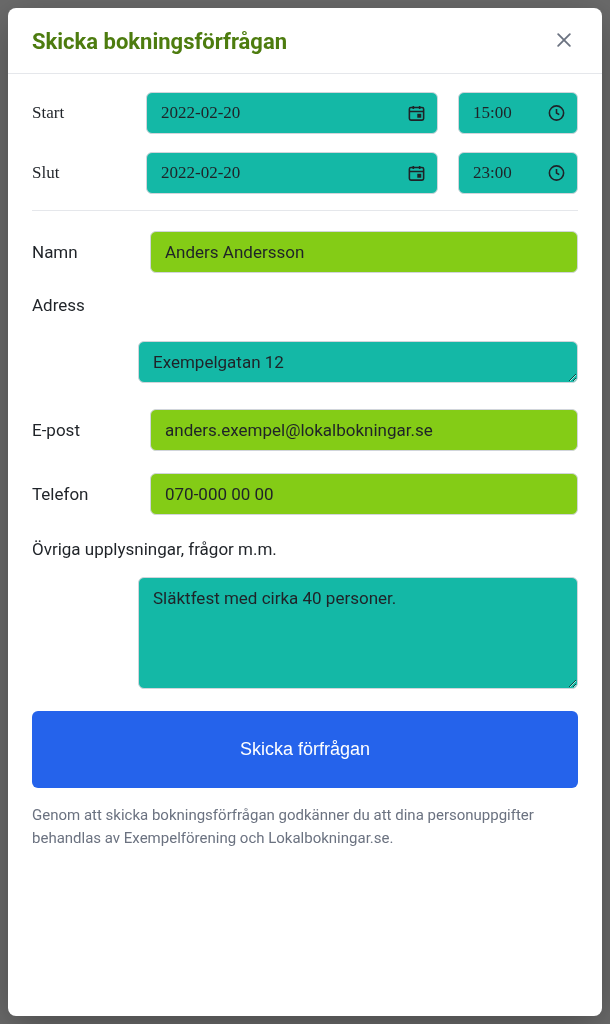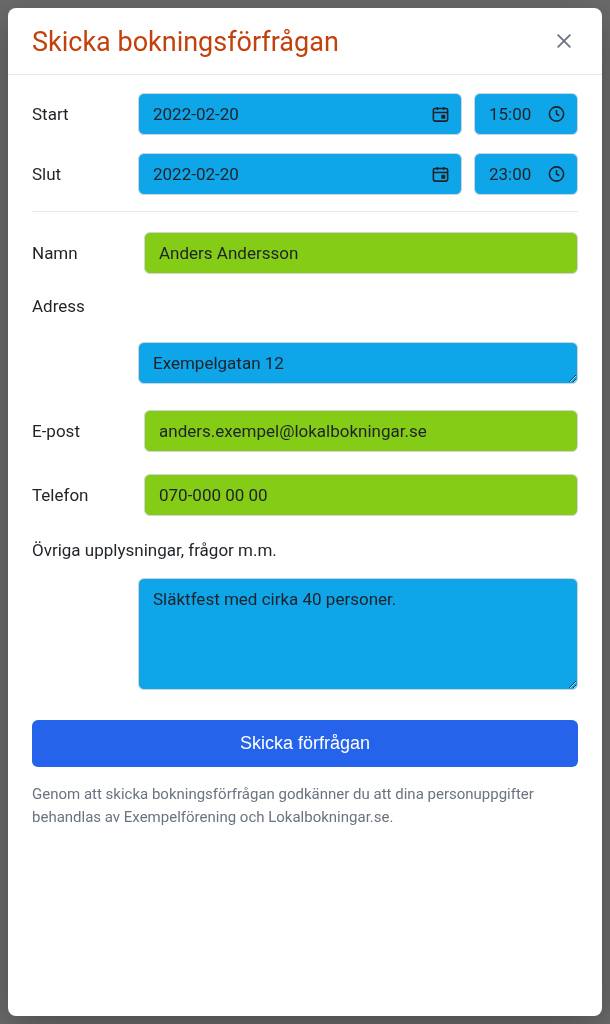--- a/index.html
+++ b/index.html
@@ -29,23 +29,23 @@
       overflow: hidden;
     }
     .modal-header {
       display: flex;
       align-items: center;
       justify-content: space-between;
       padding: 18px 24px 16px 24px;
       border-bottom: 1px solid #e5e7eb;
     }
     .modal-title {
-      font-size: 27px;
-      font-weight: 400;
-      color: #c2410c;
+      font-size: 22px;
+      font-weight: 700;
+      color: #4d7c0f;
     }
     .close-btn {
       background: none;
       border: none;
       cursor: pointer;
       padding: 4px;
       color: #6b7280;
       display: flex;
       align-items: center;
       justify-content: center;
@@ -55,22 +55,23 @@
       height: 20px;
     }
     .modal-body {
       padding: 18px 24px 20px 24px;
       flex: 1;
       overflow-y: auto;
     }
     .row {
       display: flex;
       align-items: center;
-      gap: 12px;
+      gap: 20px;
       margin-bottom: 14px;
+      font-family: Liberation Serif, serif;
     }
     .row.start-row { margin-bottom: 18px; }
     .row.end-row { margin-bottom: 16px; }
     .label {
       width: 94px;
       flex-shrink: 0;
       font-size: 17px;
       color: #1f2328;
       font-weight: 400;
     }
@@ -80,35 +81,35 @@
       margin-bottom: 14px;
       display: block;
     }
     .input, .textarea {
       border: 1px solid #d1d5db;
       border-radius: 6px;
       padding: 10px 14px;
       font-size: 17px;
       color: #1f2328;
       font-family: inherit;
-      background: #0ea5e9;
+      background: #14b8a6;
       width: 100%;
     }
     .input.autofill {
       background: #84cc16;
     }
     .date-input {
       flex: 1;
       position: relative;
     }
     .date-input .input {
       padding-right: 44px;
     }
     .time-input {
-      width: 104px;
+      width: 120px;
       flex-shrink: 0;
       position: relative;
     }
     .time-input .input {
       padding-right: 38px;
     }
     .field-icon {
       position: absolute;
       right: 12px;
       top: 50%;
@@ -129,21 +130,21 @@
     .field-block {
       margin-bottom: 22px;
     }
     .field-block .input-wrap,
     .field-block .textarea {
       margin-left: 106px;
     }
     .field-block.inline {
       display: flex;
       align-items: center;
-      gap: 18px;
+      gap: 24px;
       justify-content: flex-end;
     }
     .field-block.inline .input-wrap {
       margin-left: 0;
       flex: 1;
     }
     .input-wrap {
       flex: 1;
     }
     .textarea {
@@ -155,25 +156,25 @@
     }
     .textarea.tall {
       height: 112px;
     }
     .submit-btn {
       width: 100%;
       background: #2563eb;
       color: #fff;
       border: none;
       border-radius: 6px;
-      padding: 13px 16px;
+      padding: 28px 16px;
       font-size: 18px;
       font-weight: 500;
       cursor: pointer;
-      margin-top: 12px;
+      margin-top: 4px;
       margin-bottom: 16px;
     }
     .disclaimer {
       font-size: 15px;
       color: #6b7280;
       line-height: 1.5;
     }
   </style>
 </head>
 <body>

